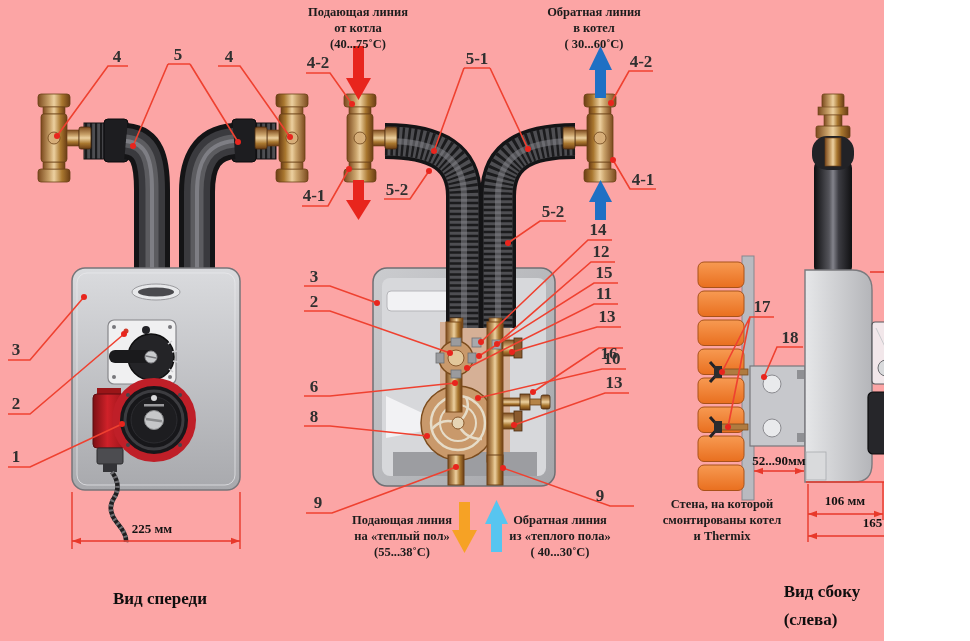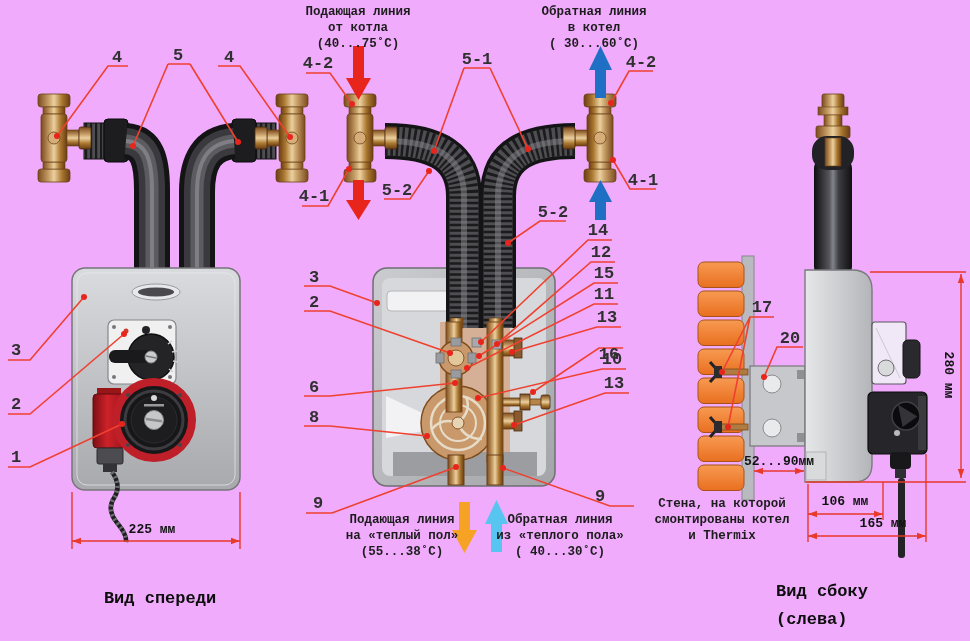--- a/index.html
+++ b/index.html
@@ -1,17 +1,17 @@
 <!DOCTYPE html>
 <html><head>
 <meta charset="utf-8">
 <style>
   html,body{margin:0;padding:0;background:#fff;}
-  .stage{position:relative;width:970px;height:641px;background:#f0abfc;overflow:hidden;
-         font-family:Liberation Mono, monospace;-webkit-font-smoothing:antialiased;}
+  .stage{position:relative;width:884px;height:641px;background:#fca5a5;overflow:hidden;
+         font-family:Liberation Serif, serif;-webkit-font-smoothing:antialiased;}
   .stage svg{position:absolute;left:0;top:0;}
   .txt{position:absolute;transform:translate(-50%,0);text-align:center;color:#1c1c1c;
        font-size:12.5px;font-weight:600;line-height:16px;white-space:nowrap;}
   .co{position:absolute;transform:translate(-50%,-50%);font-size:17px;font-weight:600;color:#303030;
       white-space:nowrap;}
   .dim{position:absolute;transform:translate(-50%,-50%);font-size:13px;font-weight:700;color:#121212;
        white-space:nowrap;}
   .dim.small{font-size:13px;}
   .dim.rot{transform:translate(-50%,-50%) rotate(90deg);}
   .vtitle{position:absolute;transform:translate(-50%,0);font-size:17px;font-weight:700;color:#0e0e0e;
@@ -394,21 +394,21 @@
 <span class="co" style="left:598px;top:230px">14</span>
 <span class="co" style="left:601px;top:252px">12</span>
 <span class="co" style="left:604px;top:273px">15</span>
 <span class="co" style="left:604px;top:294px">11</span>
 <span class="co" style="left:607px;top:317px">13</span>
 <span class="co" style="left:609px;top:354px">16</span>
 <span class="co" style="left:612px;top:359px">10</span>
 <span class="co" style="left:614px;top:383px">13</span>
 <span class="co" style="left:600px;top:496px">9</span>
 <span class="co" style="left:762px;top:307px">17</span>
-<span class="co" style="left:790px;top:338px">20</span>
+<span class="co" style="left:790px;top:338px">18</span>
 
 <span class="dim" style="left:152px;top:529px">225 мм</span>
 <span class="dim small" style="left:779px;top:461px">52...90мм</span>
 <span class="dim" style="left:845px;top:501px">106 мм</span>
 <span class="dim" style="left:883px;top:523px">165 мм</span>
 <span class="dim rot" style="left:948px;top:375px">280 мм</span>
 
 <div class="vtitle" style="left:160px;top:585px">Вид спереди</div>
 <div class="vtitle" style="left:822px;top:578px;text-align:left">
   <div>Вид сбоку</div>

